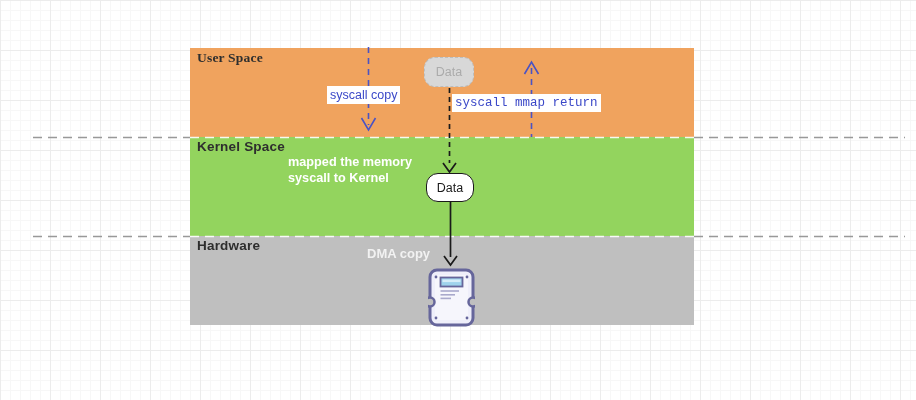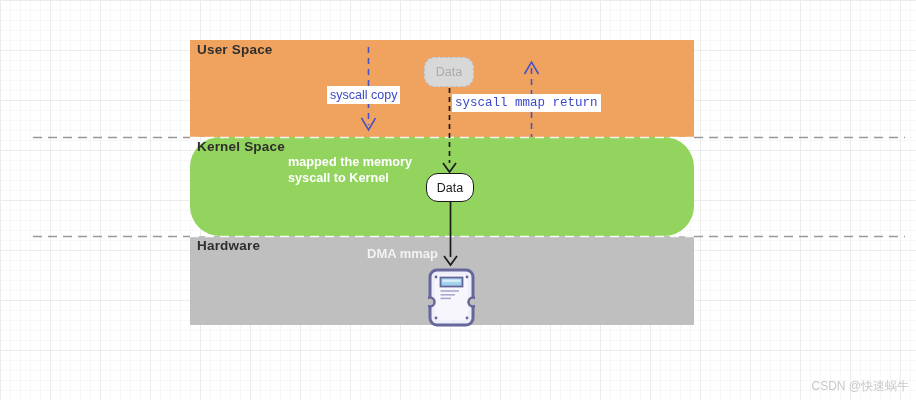--- a/index.html
+++ b/index.html
@@ -12,22 +12,22 @@
     font-family: "Liberation Sans", "DejaVu Sans", sans-serif;
     background-color: #ffffff;
     background-image:
       linear-gradient(#ececec 1px, transparent 1px),
       linear-gradient(90deg, #ececec 1px, transparent 1px),
       linear-gradient(#f7f7f7 1px, transparent 1px),
       linear-gradient(90deg, #f7f7f7 1px, transparent 1px);
     background-size: 50px 50px, 50px 50px, 10px 10px, 10px 10px;
   }
   .band { position: absolute; left: 190px; width: 504px; }
-  .band-user     { top: 40px;  height: 97px;  background: #F0A35E; }
-  .band-kernel   { top: 137px; height: 99px;  background: #93D45E; border-radius: 30px; }
+  .band-user     { top: 48px;  height: 97px;  background: #F0A35E; font-family: Liberation Serif, serif; }
+  .band-kernel   { top: 137px; height: 99px;  background: #93D45E; }
   .band-hardware { top: 236px; height: 89px; background: #BFBFBF; }
   .band-header {
     position: absolute; left: 7px; top: 2px;
     font-size: 13.5px; font-weight: bold; color: #2e2e2e;
     letter-spacing: 0.2px; white-space: nowrap;
   }
   .connectors { position: absolute; left: 0; top: 0; pointer-events: none; }
   .ghost-data-box {
     position: absolute; left: 424px; top: 57px; width: 50px; height: 30px;
     background: #D8D8D8; border: 1.5px dashed #BDBDBD; border-radius: 11px;
@@ -120,33 +120,32 @@
 
   <div class="mapped-note">
     <span>mapped the memory</span><br>
     <span>syscall to Kernel</span>
   </div>
 
   <div class="kernel-data-box">
     <span>Data</span>
   </div>
 
-  <div class="dma-label">DMA mmap</div>
+  <div class="dma-label">DMA copy</div>
 
   <svg class="disk-icon" viewBox="0 0 47 59">
     <rect x="2" y="2" width="43" height="55" rx="7" fill="#EFEFFA" stroke="#66669B" stroke-width="3"></rect>
     <rect x="7" y="7" width="33" height="45" rx="4" fill="#F6F6FC" stroke="none"></rect>
     <circle cx="8" cy="9" r="1.4" fill="#66669B"></circle>
     <circle cx="39" cy="9" r="1.4" fill="#66669B"></circle>
     <circle cx="8" cy="50" r="1.4" fill="#66669B"></circle>
     <circle cx="39" cy="50" r="1.4" fill="#66669B"></circle>
     <circle cx="2" cy="34" r="4.5" fill="#BFBFBF" stroke="#66669B" stroke-width="2.5"></circle>
     <circle cx="45" cy="34" r="4.5" fill="#BFBFBF" stroke="#66669B" stroke-width="2.5"></circle>
     <rect x="12.5" y="9.5" width="22" height="9" fill="#9FD3EC" stroke="#66669B" stroke-width="1.8"></rect>
     <rect x="14.5" y="11.5" width="18" height="2.6" fill="#D6EDF8" stroke="none"></rect>
     <line x1="12.5" y1="23" x2="31" y2="23" stroke="#A9A9CC" stroke-width="1.6"></line>
     <line x1="12.5" y1="26.8" x2="27" y2="26.8" stroke="#A9A9CC" stroke-width="1.6"></line>
     <line x1="12.5" y1="30.4" x2="23" y2="30.4" stroke="#A9A9CC" stroke-width="1.6"></line>
   </svg>
 
-  <div class="watermark">CSDN @快速蜗牛</div>
 
 </div>
 
 </body></html>

